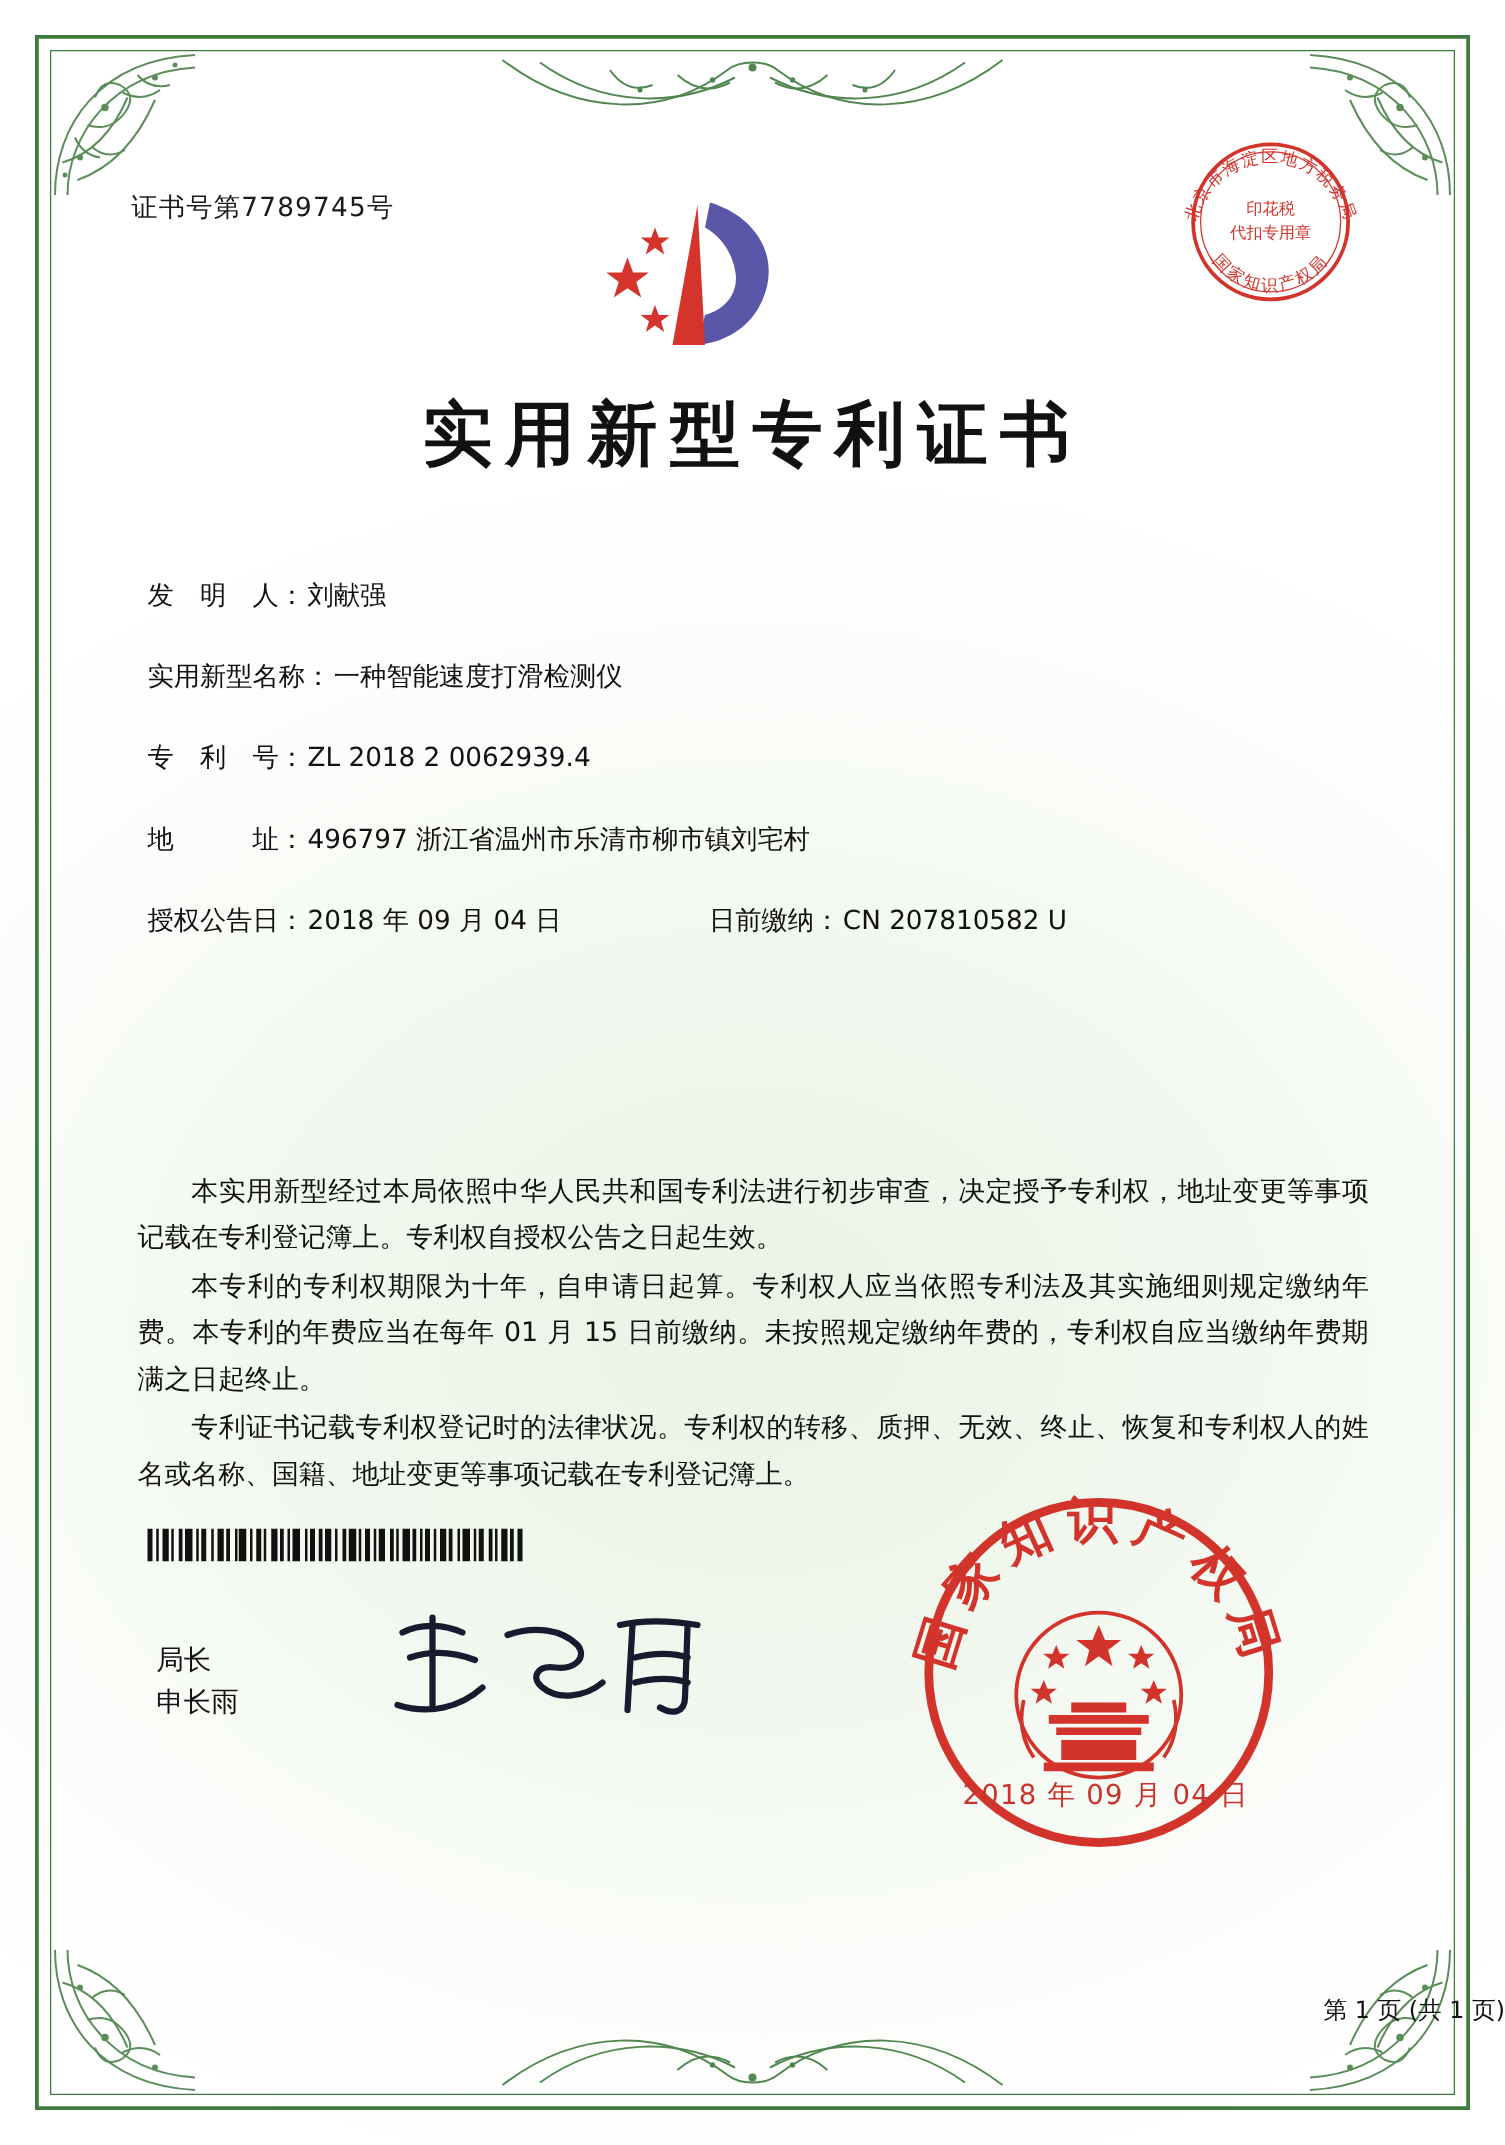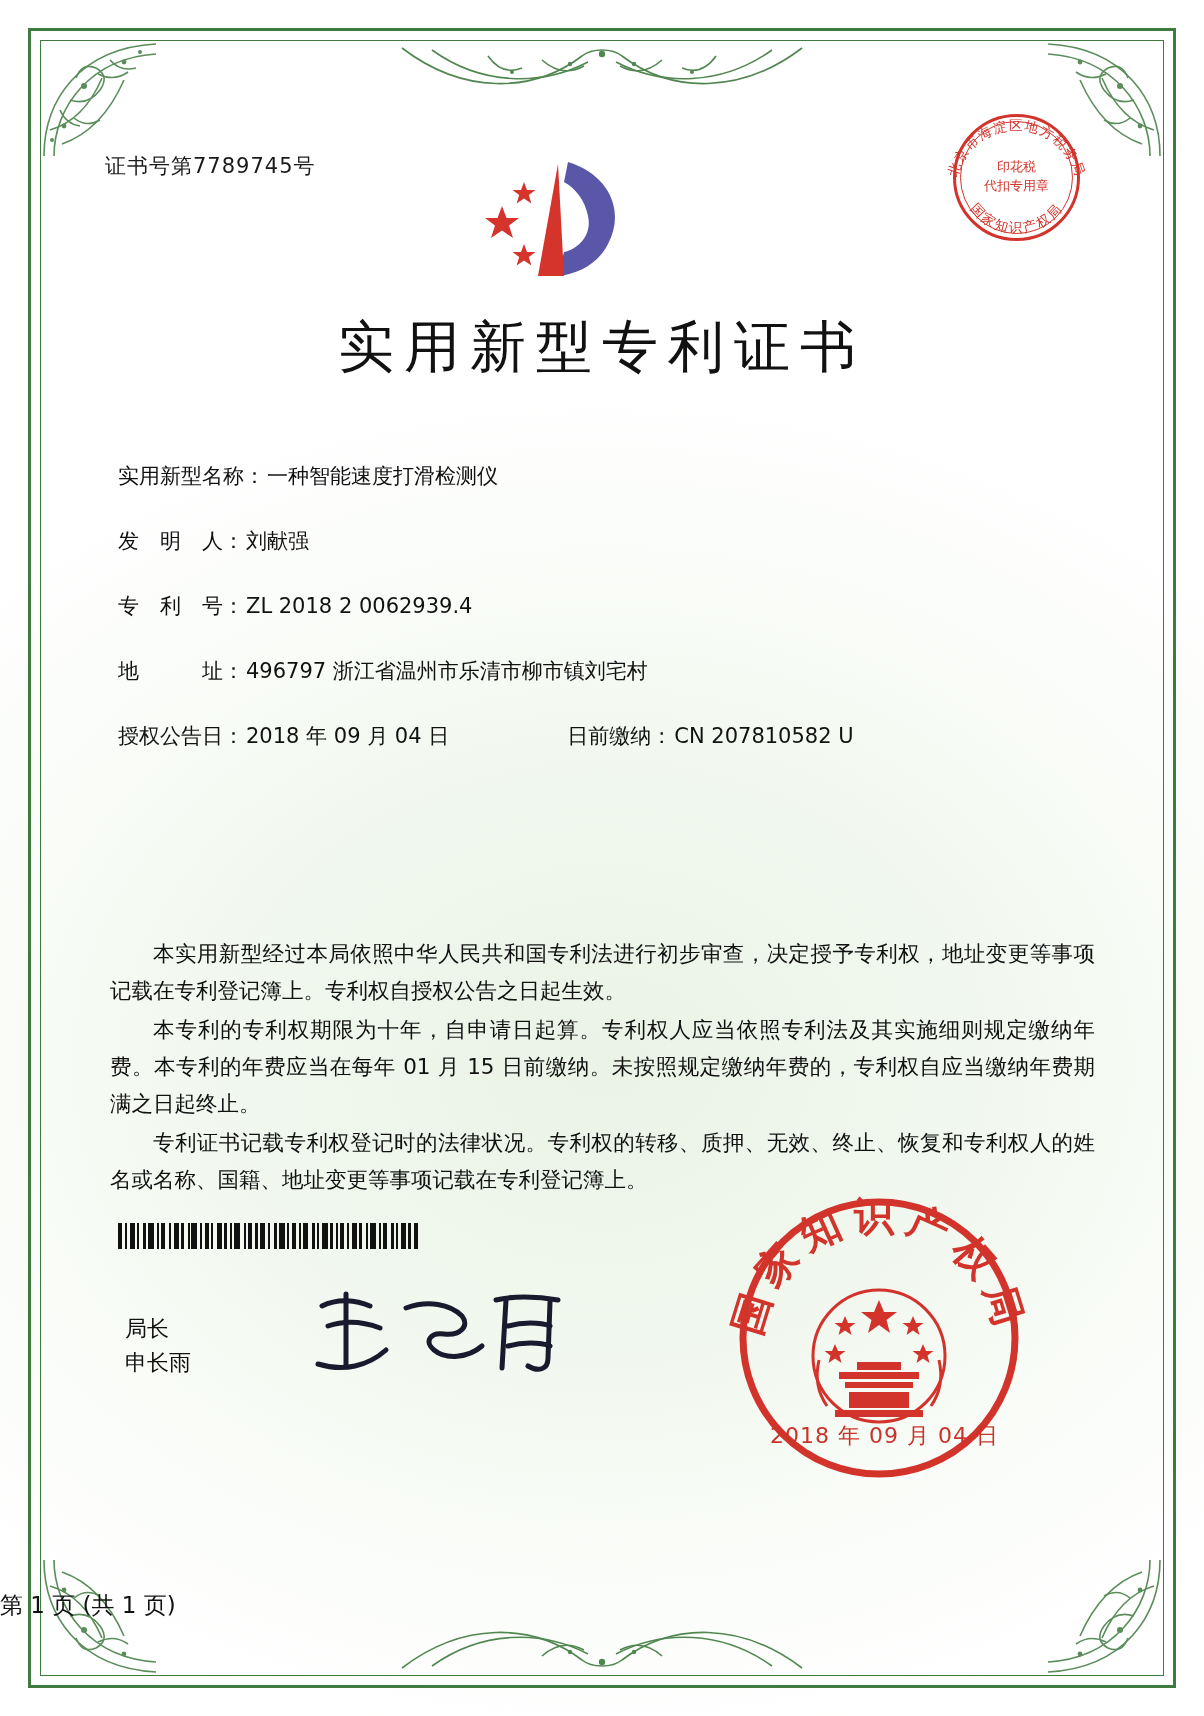--- a/index.html
+++ b/index.html
@@ -89,21 +89,21 @@
   }
   .tax-stamp svg { width: 100%; height: 100%; display: block; }
 
   .title {
     position: absolute;
     left: 0; right: 0;
     top: 310px;
     text-align: center;
     font-size: 56px;
     letter-spacing: 10px;
-    font-weight: normal;
+    font-weight: bold;
     color: #111;
     font-family: "DejaVu Sans", sans-serif;
   }
 
   
   .fields {
     position: absolute;
     left: 118px;
     top: 462px;
     width: 980px;
@@ -192,22 +192,22 @@
     font-size: 22px;
     color: #c8342b;
     font-family: "DejaVu Sans", sans-serif;
     letter-spacing: 1px;
   }
 
   .page-footer {
     position: absolute;
     left: 0; right: 0;
     bottom: 95px;
-    text-align: left;
-    font-size: 23px;
+    text-align: right;
+    font-size: 19px;
     color: #111;
     font-family: "DejaVu Sans", sans-serif;
   }
 </style>
 </head>
 <body>
 
 <div id="page">
 
   <div class="border-outer"></div>
@@ -361,26 +361,26 @@
       </text>
       <text x="82.5" y="76" font-size="13" fill="#d2342c" text-anchor="middle" font-family="DejaVu Sans, sans-serif">印花税</text>
       <text x="82.5" y="95" font-size="13" fill="#d2342c" text-anchor="middle" font-family="DejaVu Sans, sans-serif">代扣专用章</text>
     </svg>
   </div>
 
   <div class="title">实用新型专利证书</div>
 
   <div class="fields">
     <div class="field-row">
+      <span class="field-label">发　明　人：</span>
+      <span class="field-value">刘献强</span>
+    </div>
+    <div class="field-row">
       <span class="field-label">实用新型名称：</span>
       <span class="field-value">一种智能速度打滑检测仪</span>
-    </div>
-    <div class="field-row">
-      <span class="field-label">发　明　人：</span>
-      <span class="field-value">刘献强</span>
     </div>
     <div class="field-row">
       <span class="field-label">专　利　号：</span>
       <span class="field-value">ZL 2018 2 0062939.4</span>
     </div>
     <div class="field-row">
       <span class="field-label">地　　　址：</span>
       <span class="field-value">496797 浙江省温州市乐清市柳市镇刘宅村</span>
     </div>
     <div class="field-row dual">

